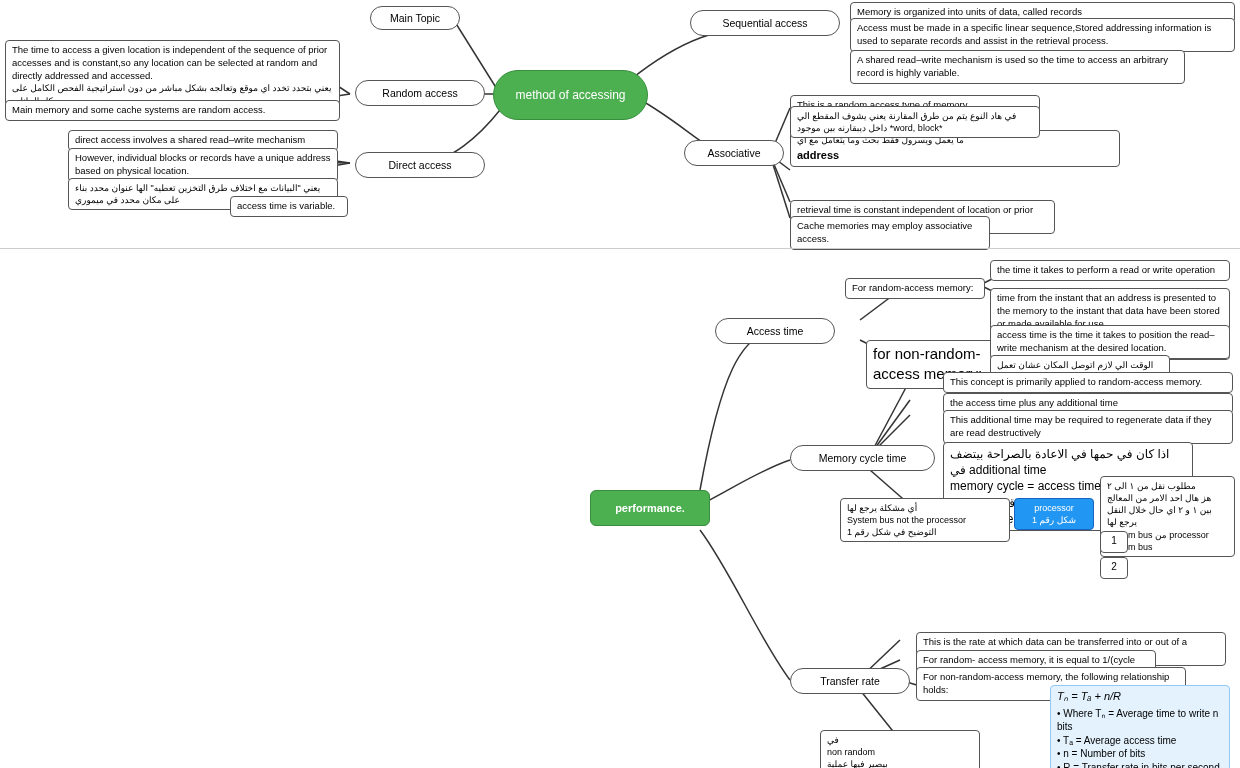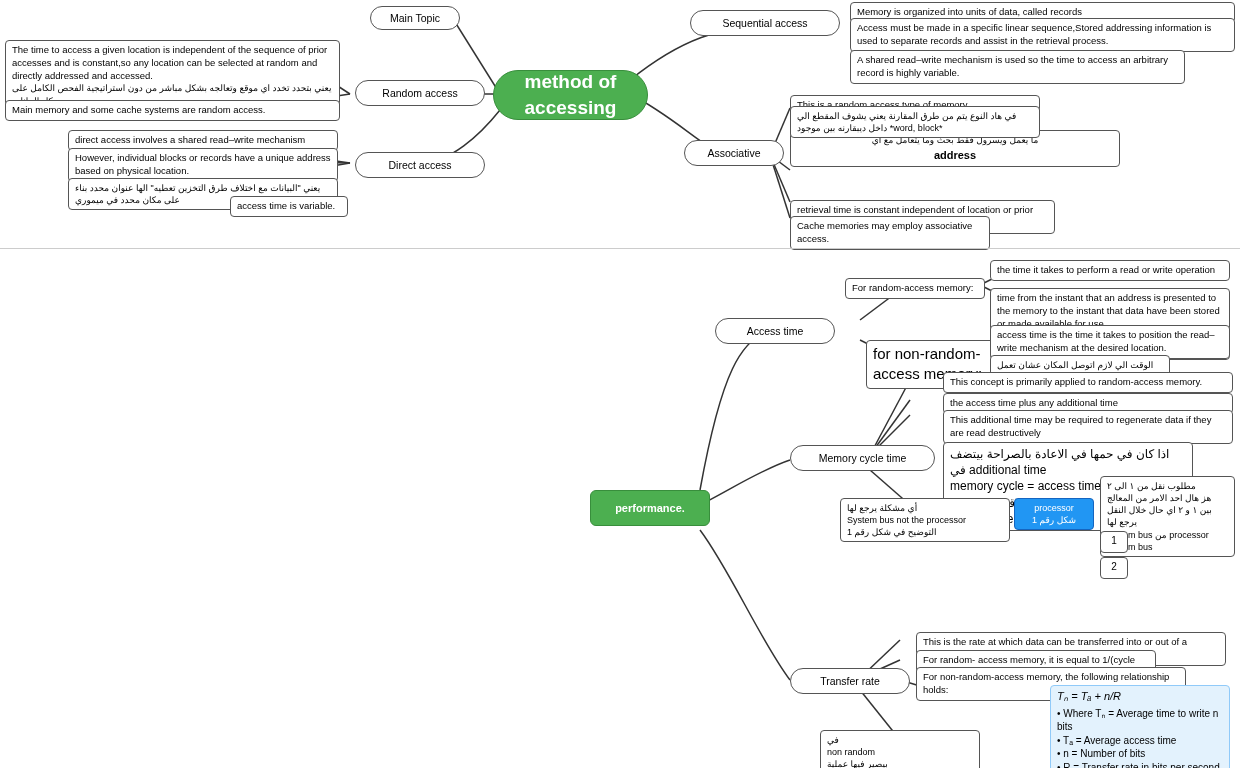--- a/index.html
+++ b/index.html
@@ -28,22 +28,22 @@
       text-align: center;
     }
     .node.rounded {
       border-radius: 20px;
     }
     .node.green {
       background: #4CAF50;
       color: #fff;
       border-color: #388E3C;
       border-radius: 30px;
-      font-size: 19px;
-      font-weight: bold;
+      font-size: 12px;
+      font-weight: normal;
     }
     .node.green2 {
       background: #4CAF50;
       color: #fff;
       border-color: #388E3C;
       border-radius: 6px;
       font-size: 11px;
       font-weight: bold;
     }
     .node.blue {
@@ -181,21 +181,21 @@
     <span>يعني "البيانات مع اختلاف طرق التخزين تعطيه" الها عنوان محدد بناء على مكان محدد في ميموري</span>
   </div>
   <div class="node small" style="left:230px;top:196px;width:118px;">
     <span>access time is variable.</span>
   </div>
 
   <div class="node rounded" style="left:684px;top:140px;width:100px;padding:5px 10px;">
     <span>Associative</span>
   </div>
 
-  <div class="node small" style="left:790px;top:130px;width:330px;font-size:10px;text-align:center;">
+  <div class="node small" style="left:790px;top:130px;width:330px;font-size:10px;text-align:left;">
     <div style="font-size:9px;margin-bottom:2px;">ما يعمل ويسرول فقط بحث وما يتعامل مع اي</div>
     <div style="font-weight:bold;font-size:11px;">address</div>
   </div>
 
   <div class="node small" style="left:790px;top:95px;width:250px;">
     <span>This is a random access type of memory</span>
   </div>
   <div class="node small" style="left:790px;top:106px;width:250px;font-size:9px;">
     <span>في هاد النوع يتم من طرق المقارنة يعني يشوف المقطع الي داخل ديبقارنه بين موجود *word, block*</span>
   </div>

